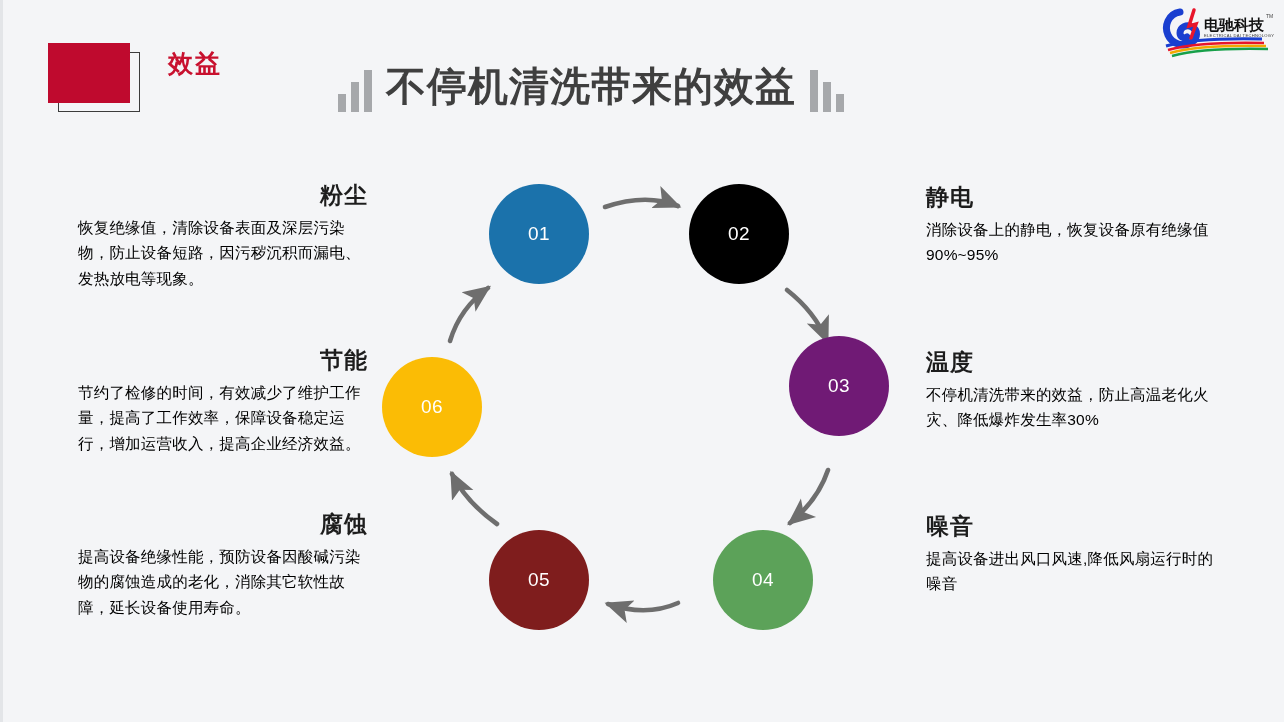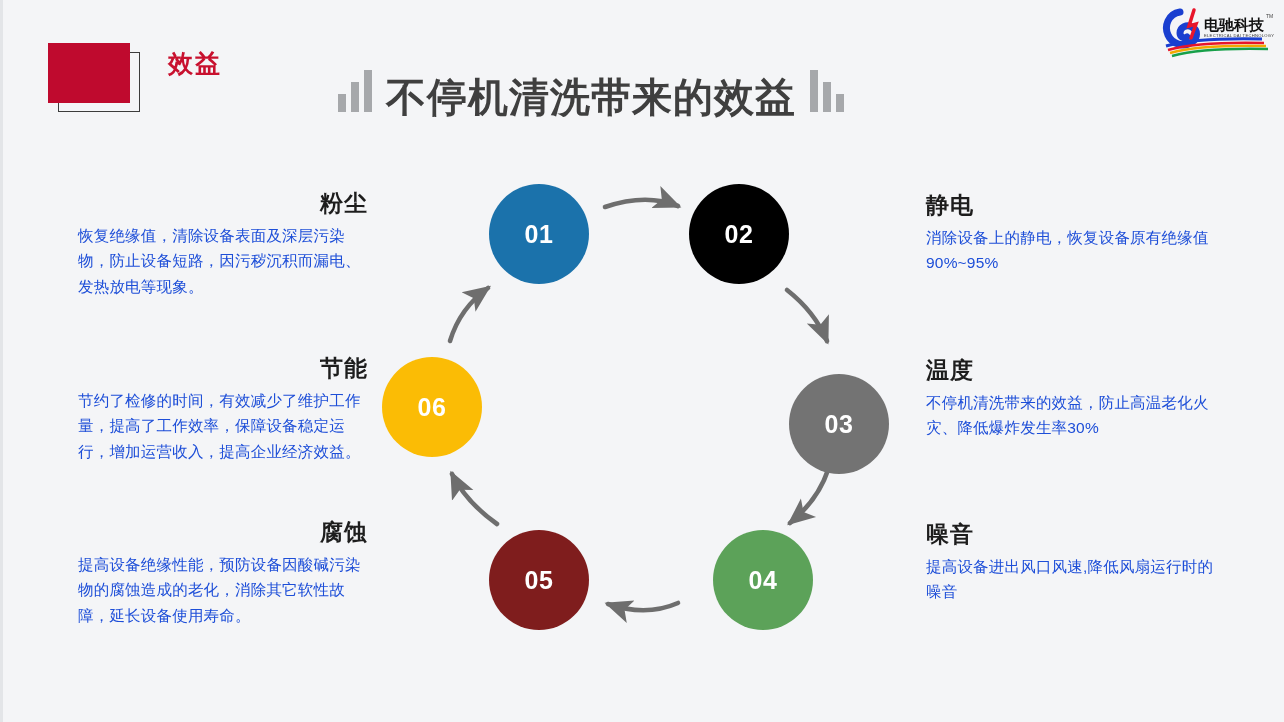--- a/index.html
+++ b/index.html
@@ -48,21 +48,21 @@
     font-weight: 700;
     color: #c8102e;
     letter-spacing: 2px;
     line-height: 1.1;
   }
 
   .title-wrap {
     position: absolute;
     left: 338px; top: 66px;
     display: flex;
-    align-items: flex-end;
+    align-items: flex-start;
     gap: 14px;
   }
   .bars {
     display: flex;
     align-items: flex-end;
     gap: 5px;
     height: 46px;
     padding-bottom: 5px;
   }
   .bars i { display: block; width: 8px; background: #a6a8ab; }
@@ -91,51 +91,51 @@
 
   
   .circle {
     position: absolute;
     width: 100px; height: 100px;
     border-radius: 50%;
     display: flex;
     align-items: center;
     justify-content: center;
     color: #ffffff;
-    font-size: 25px;
-    font-weight: 700;
+    font-size: 19px;
+    font-weight: 400;
     letter-spacing: 0.5px;
   }
   .c01 { left: 489px; top: 184px; background: #1b72ab; }
   .c02 { left: 689px; top: 184px; background: #000000; }
-  .c03 { left: 789px; top: 374px; background: #737373; }
+  .c03 { left: 789px; top: 336px; background: #701a75; }
   .c04 { left: 713px; top: 530px; background: #5ca259; }
   .c05 { left: 489px; top: 530px; background: #7f1d1d; }
   .c06 { left: 382px; top: 357px; background: #fbbc05; }
 
   .arrows {
     position: absolute;
     left: 0; top: 0;
     width: 1284px; height: 722px;
     pointer-events: none;
   }
 
   
-  .block { position: absolute; width: 290px; margin-top: 8px; }
+  .block { position: absolute; width: 290px; }
   .block .head {
     font-size: 23px;
     font-weight: 700;
     color: #1d1d1d;
     letter-spacing: 1px;
     margin-bottom: 7px;
     line-height: 1.1;
   }
   .block .body {
     font-size: 15.5px;
-    color: #1d4ed8;
+    color: #000000;
     line-height: 1.62;
     letter-spacing: 0.2px;
   }
   .block.left { left: 78px; text-align: left; }
   .block.left .head { text-align: right; }
   .block.right { left: 926px; text-align: left; }
 
   .b-dust   { top: 183px; }
   .b-energy { top: 348px; }
   .b-corr   { top: 512px; }

